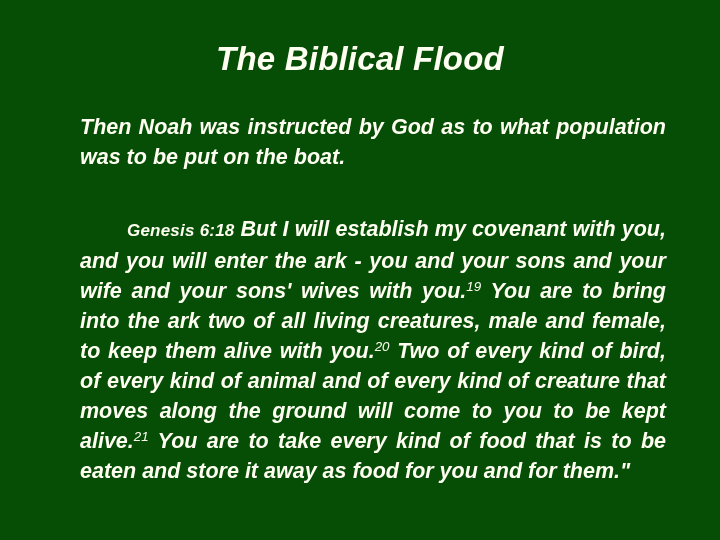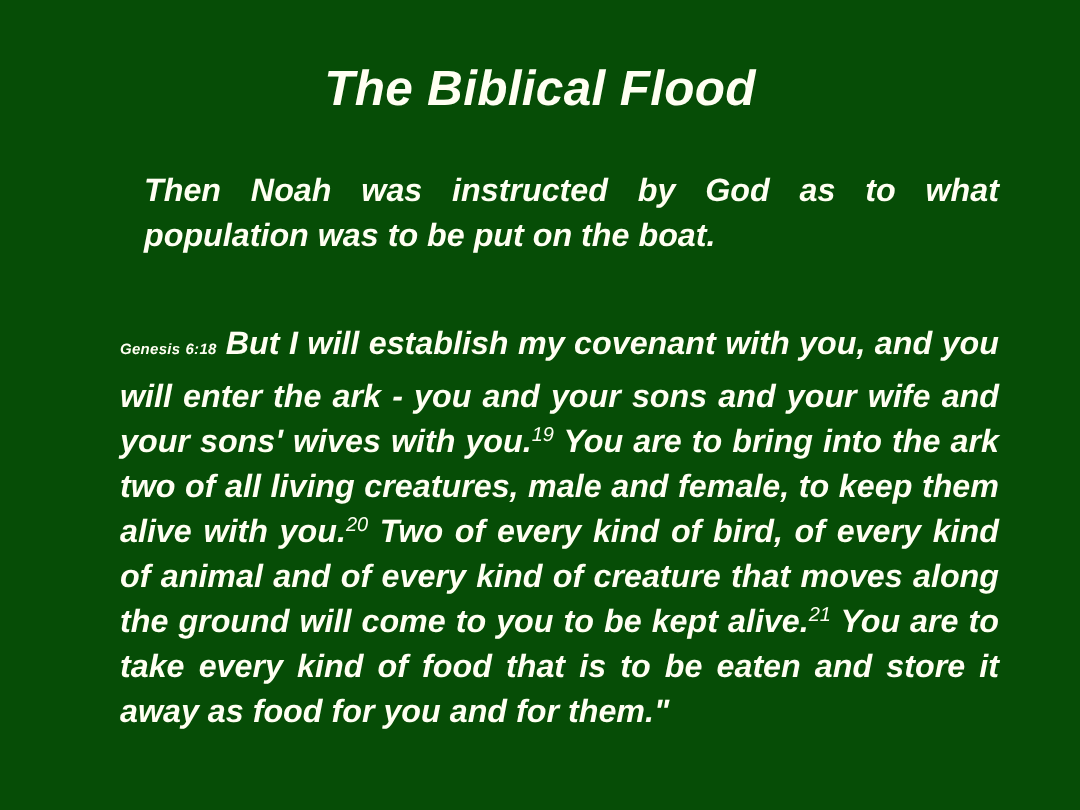--- a/index.html
+++ b/index.html
@@ -45,30 +45,30 @@
     font-size: 21.5px;
     font-weight: bold;
     font-style: italic;
     line-height: 30px;
     text-align: justify;
     margin: 0;
     letter-spacing: 0px;
   }
   .para-intro {
     margin-bottom: 0;
-    margin-left: 16px;
   }
   .spacer {
     height: 42px;
   }
   .ref {
-    font-size: 10px;
+    font-size: 17px;
     font-weight: bold;
     font-style: italic;
     letter-spacing: 0.2px;
+    margin-left: 47px;
   }
   .ref-gap {
     display: inline-block;
     width: 6px;
   }
   sup.verse {
     font-size: 0.62em;
     vertical-align: 0.55em;
     font-weight: normal;
     font-style: italic;

